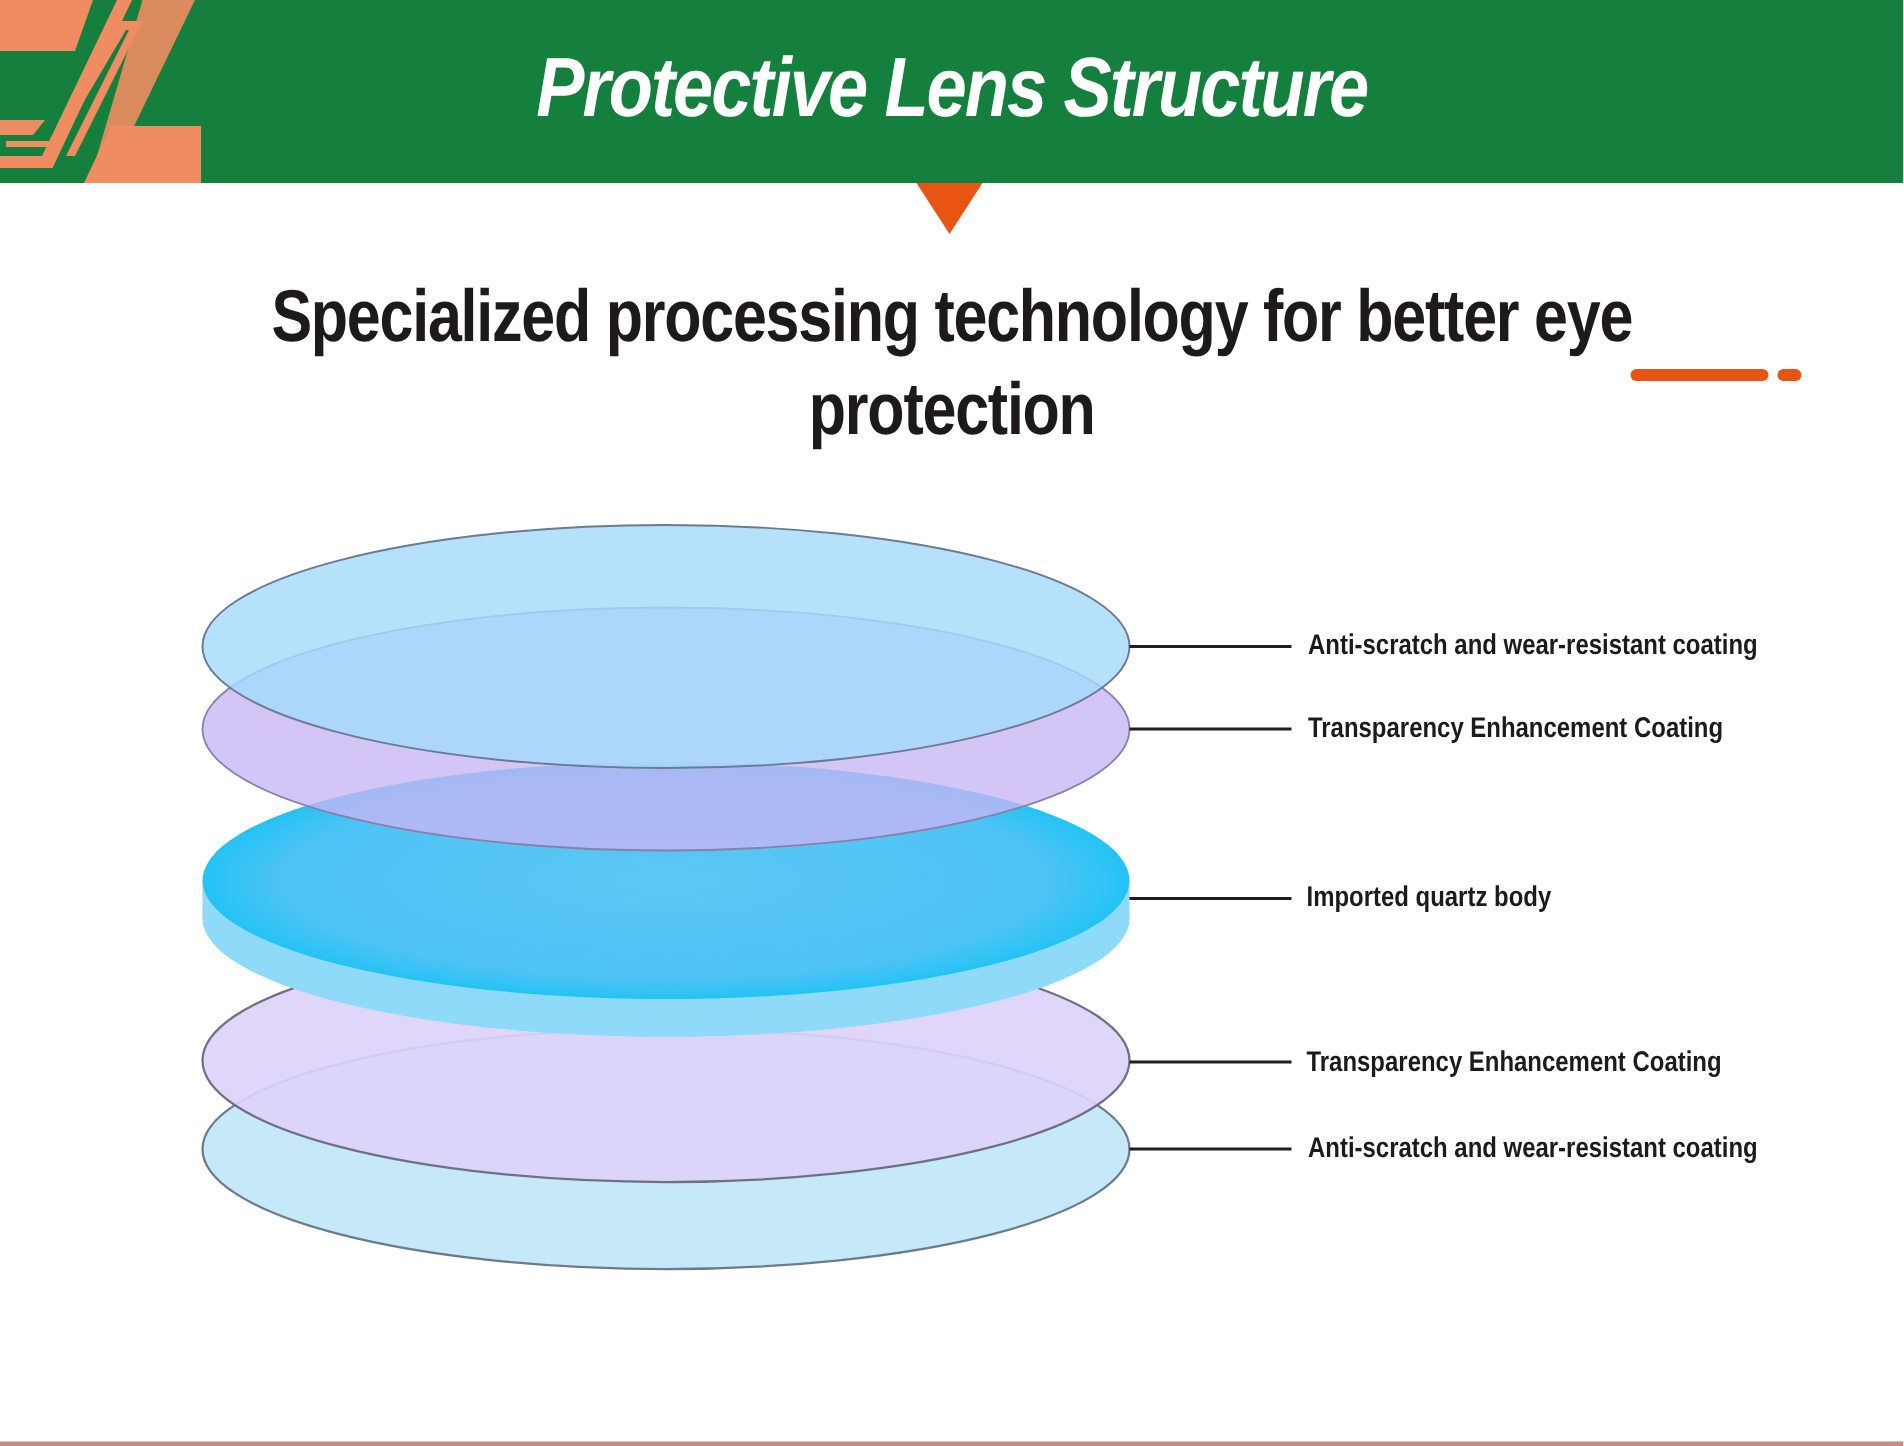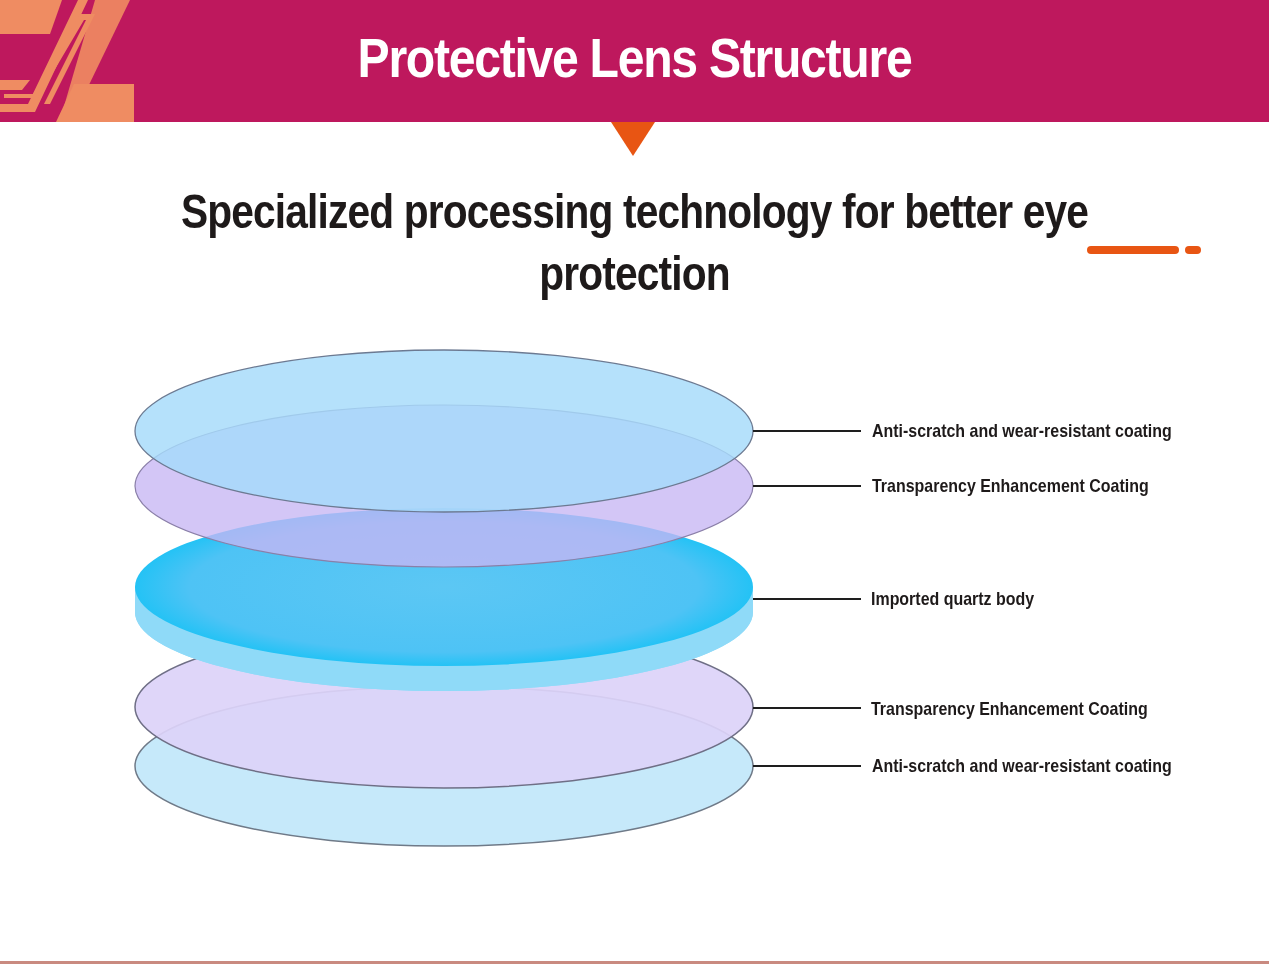--- a/index.html
+++ b/index.html
@@ -3,21 +3,22 @@
   <meta charset="utf-8">
   <style>
     html, body { margin: 0; padding: 0; }
     body {
       width: 1269px; height: 964px; overflow: hidden; position: relative;
       background: #ffffff;
       font-family: "Liberation Sans", sans-serif;
     }
     .header {
       position: absolute; left: 0; top: 0; width: 1269px; height: 122px;
-      background: #be185d;
+      background: #15803d;
+      font-style: italic;
     }
     .header-deco { position: absolute; left: 0; top: 0; }
     .header-title {
       position: absolute; left: 0; top: 20px; width: 1269px; text-align: center;
       color: #ffffff; font-weight: bold; font-size: 56px; letter-spacing: -1.5px;
       transform: scaleX(0.86); transform-origin: center;
       line-height: 76px;
     }
     .header-pointer {
       position: absolute; left: 611px; top: 122px; width: 0; height: 0;

